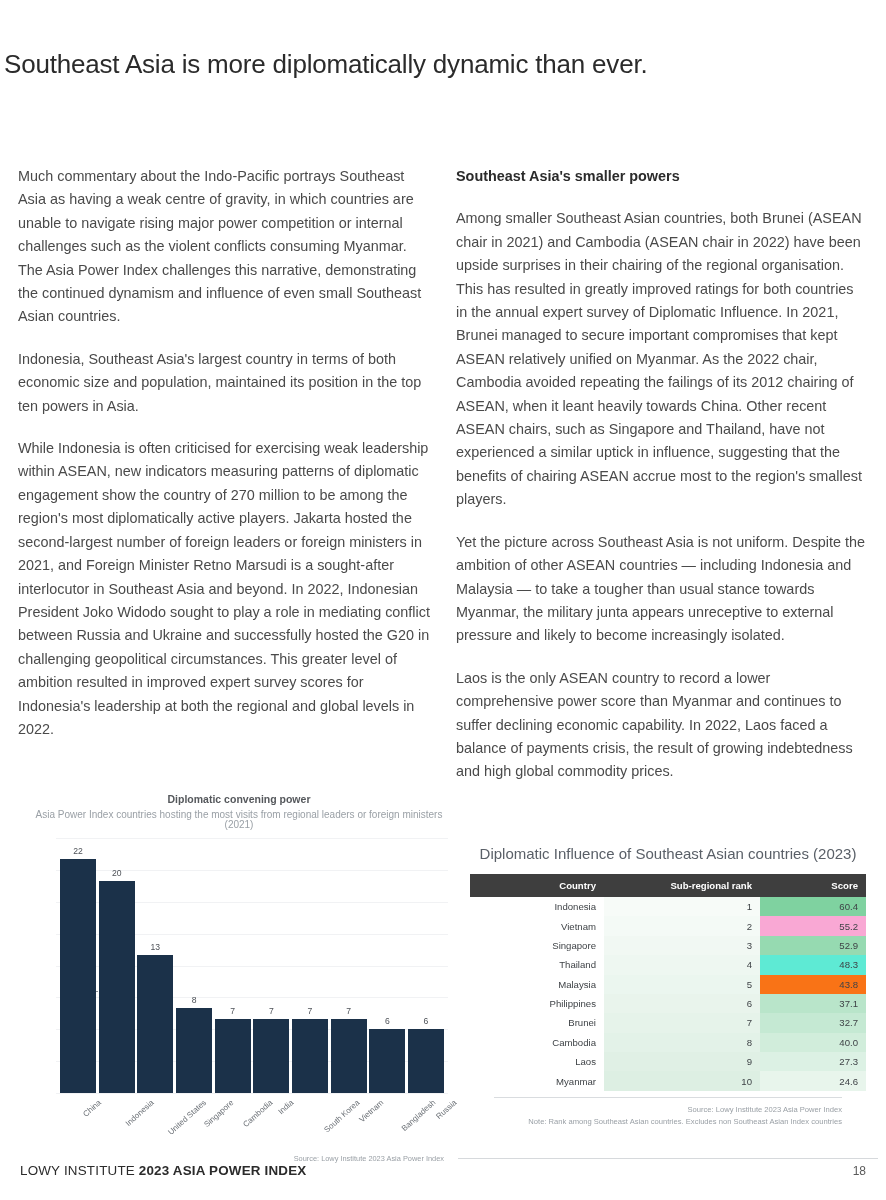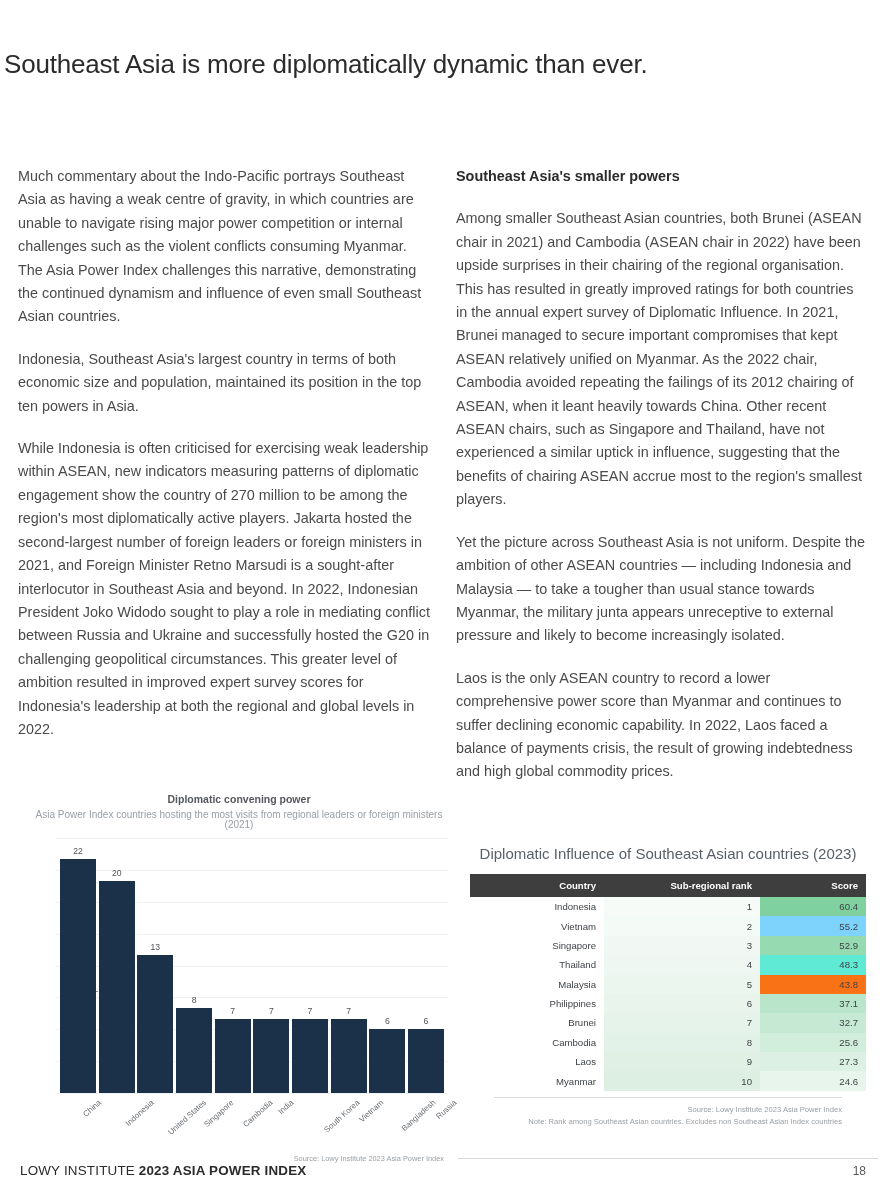--- a/index.html
+++ b/index.html
@@ -349,21 +349,21 @@
     </thead>
     <tbody id="table-body">
         <tr>
           <td class="c-country">Indonesia</td>
           <td style="background: rgb(247, 251, 248);">1</td>
           <td style="background: rgb(127, 210, 160);">60.4</td>
         </tr>
         <tr>
           <td class="c-country">Vietnam</td>
           <td style="background: rgb(244, 250, 246);">2</td>
-          <td style="background: #7dd3fc;">55.2</td>
+          <td style="background: #f9a8d4;">55.2</td>
         </tr>
         <tr>
           <td class="c-country">Singapore</td>
           <td style="background: rgb(241, 248, 243);">3</td>
           <td style="background: rgb(150, 218, 177);">52.9</td>
         </tr>
         <tr>
           <td class="c-country">Thailand</td>
           <td style="background: rgb(238, 247, 241);">4</td>
           <td style="background: #5eead4;">48.3</td>
@@ -379,21 +379,21 @@
           <td style="background: rgb(185, 229, 202);">37.1</td>
         </tr>
         <tr>
           <td class="c-country">Brunei</td>
           <td style="background: rgb(230, 243, 234);">7</td>
           <td style="background: rgb(197, 233, 211);">32.7</td>
         </tr>
         <tr>
           <td class="c-country">Cambodia</td>
           <td style="background: rgb(227, 242, 232);">8</td>
-          <td style="background: rgb(209, 237, 219);">25.6</td>
+          <td style="background: rgb(209, 237, 219);">40.0</td>
         </tr>
         <tr>
           <td class="c-country">Laos</td>
           <td style="background: rgb(224, 240, 229);">9</td>
           <td style="background: rgb(220, 241, 228);">27.3</td>
         </tr>
         <tr>
           <td class="c-country">Myanmar</td>
           <td style="background: rgb(221, 239, 227); padding-left: 39px;">10</td>
           <td style="background: rgb(232, 245, 236);">24.6</td>

